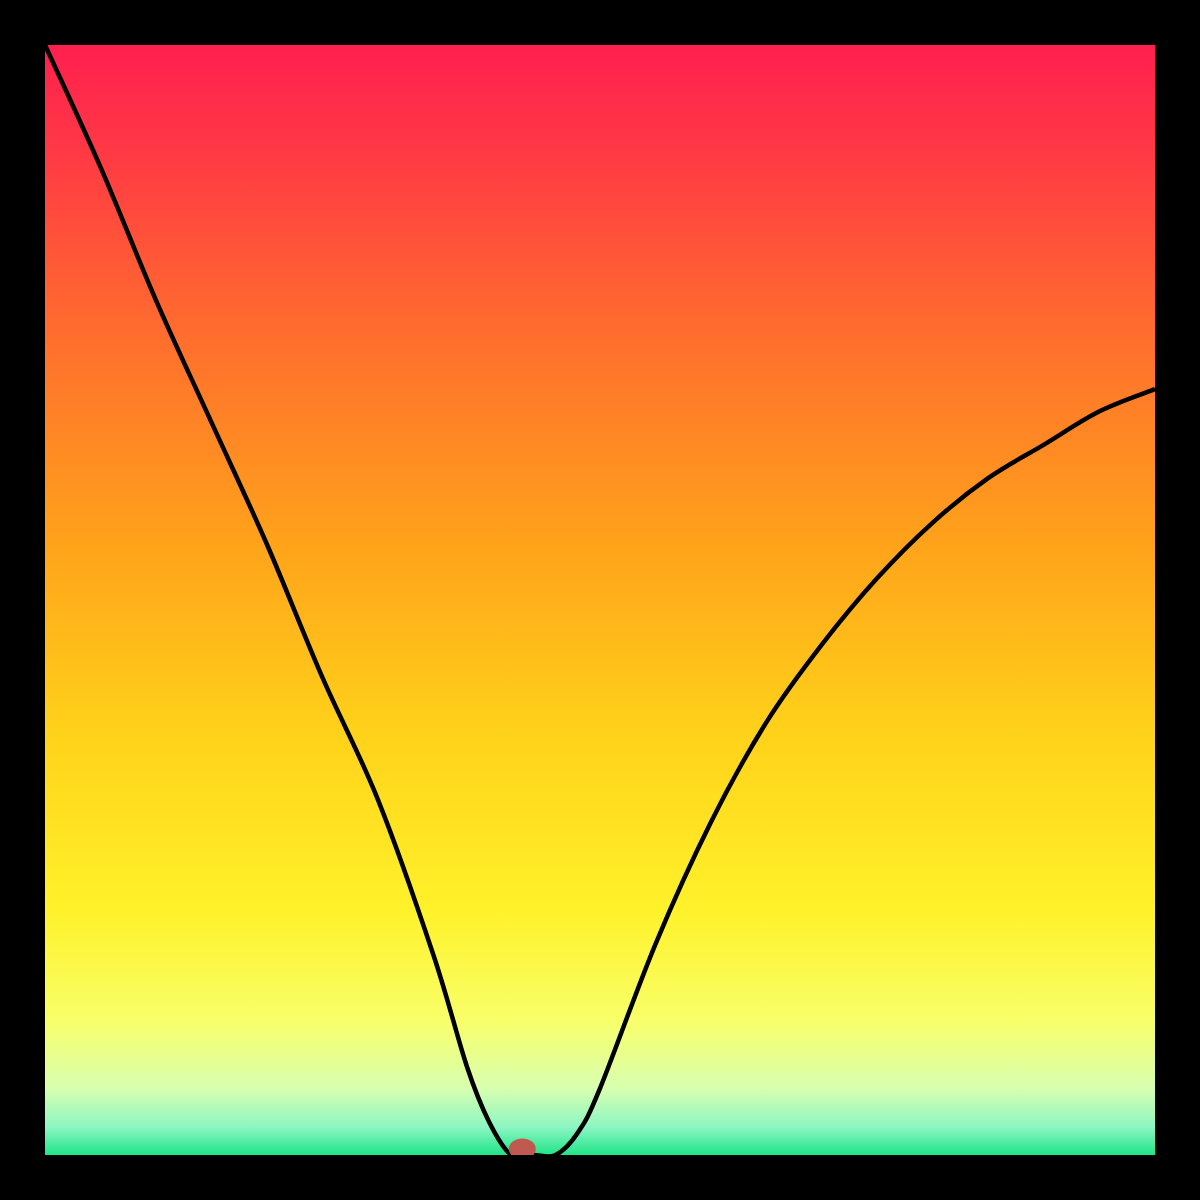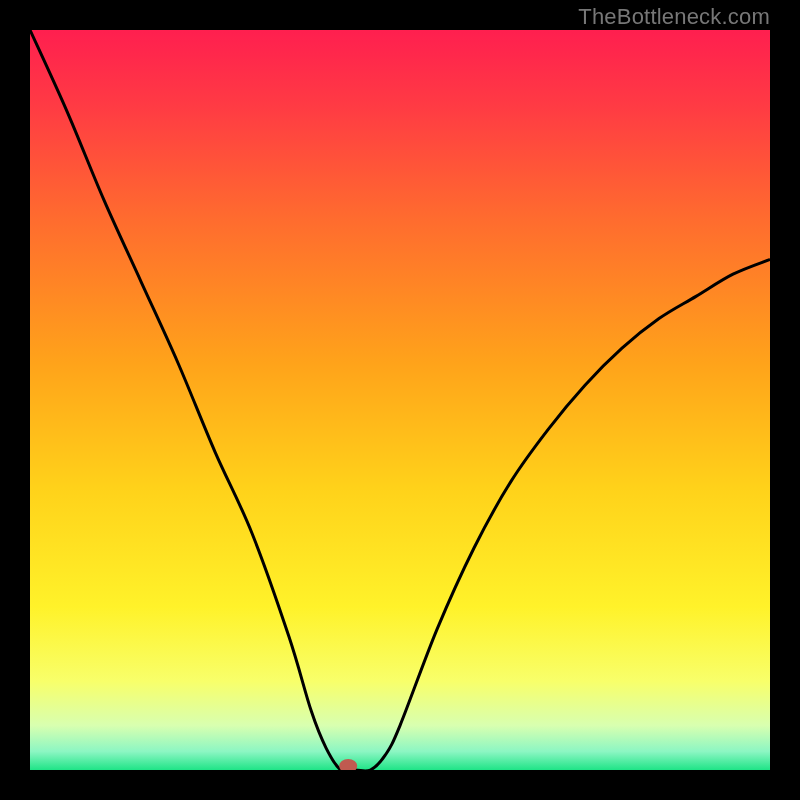--- a/index.html
+++ b/index.html
@@ -33,21 +33,20 @@
     font-size: 22px;
     letter-spacing: 0.2px;
     white-space: nowrap;
   }
   svg { display: block; }
 </style>
 </head>
 <body>
 
 <div class="outer">
-  <div class="watermark">TheBottleneck.com</div>
 
   <div class="plot-area">
     <svg id="chart-svg" width="740" height="740" viewBox="0 0 740 740">
       <defs>
         <linearGradient id="bg-grad" x1="0" y1="0" x2="0" y2="1">
             <stop offset="0%" stop-color="#ff1f4f"></stop>
             <stop offset="10%" stop-color="#ff3a44"></stop>
             <stop offset="25%" stop-color="#ff6a2f"></stop>
             <stop offset="45%" stop-color="#ffa31a"></stop>
             <stop offset="62%" stop-color="#ffd21a"></stop>

